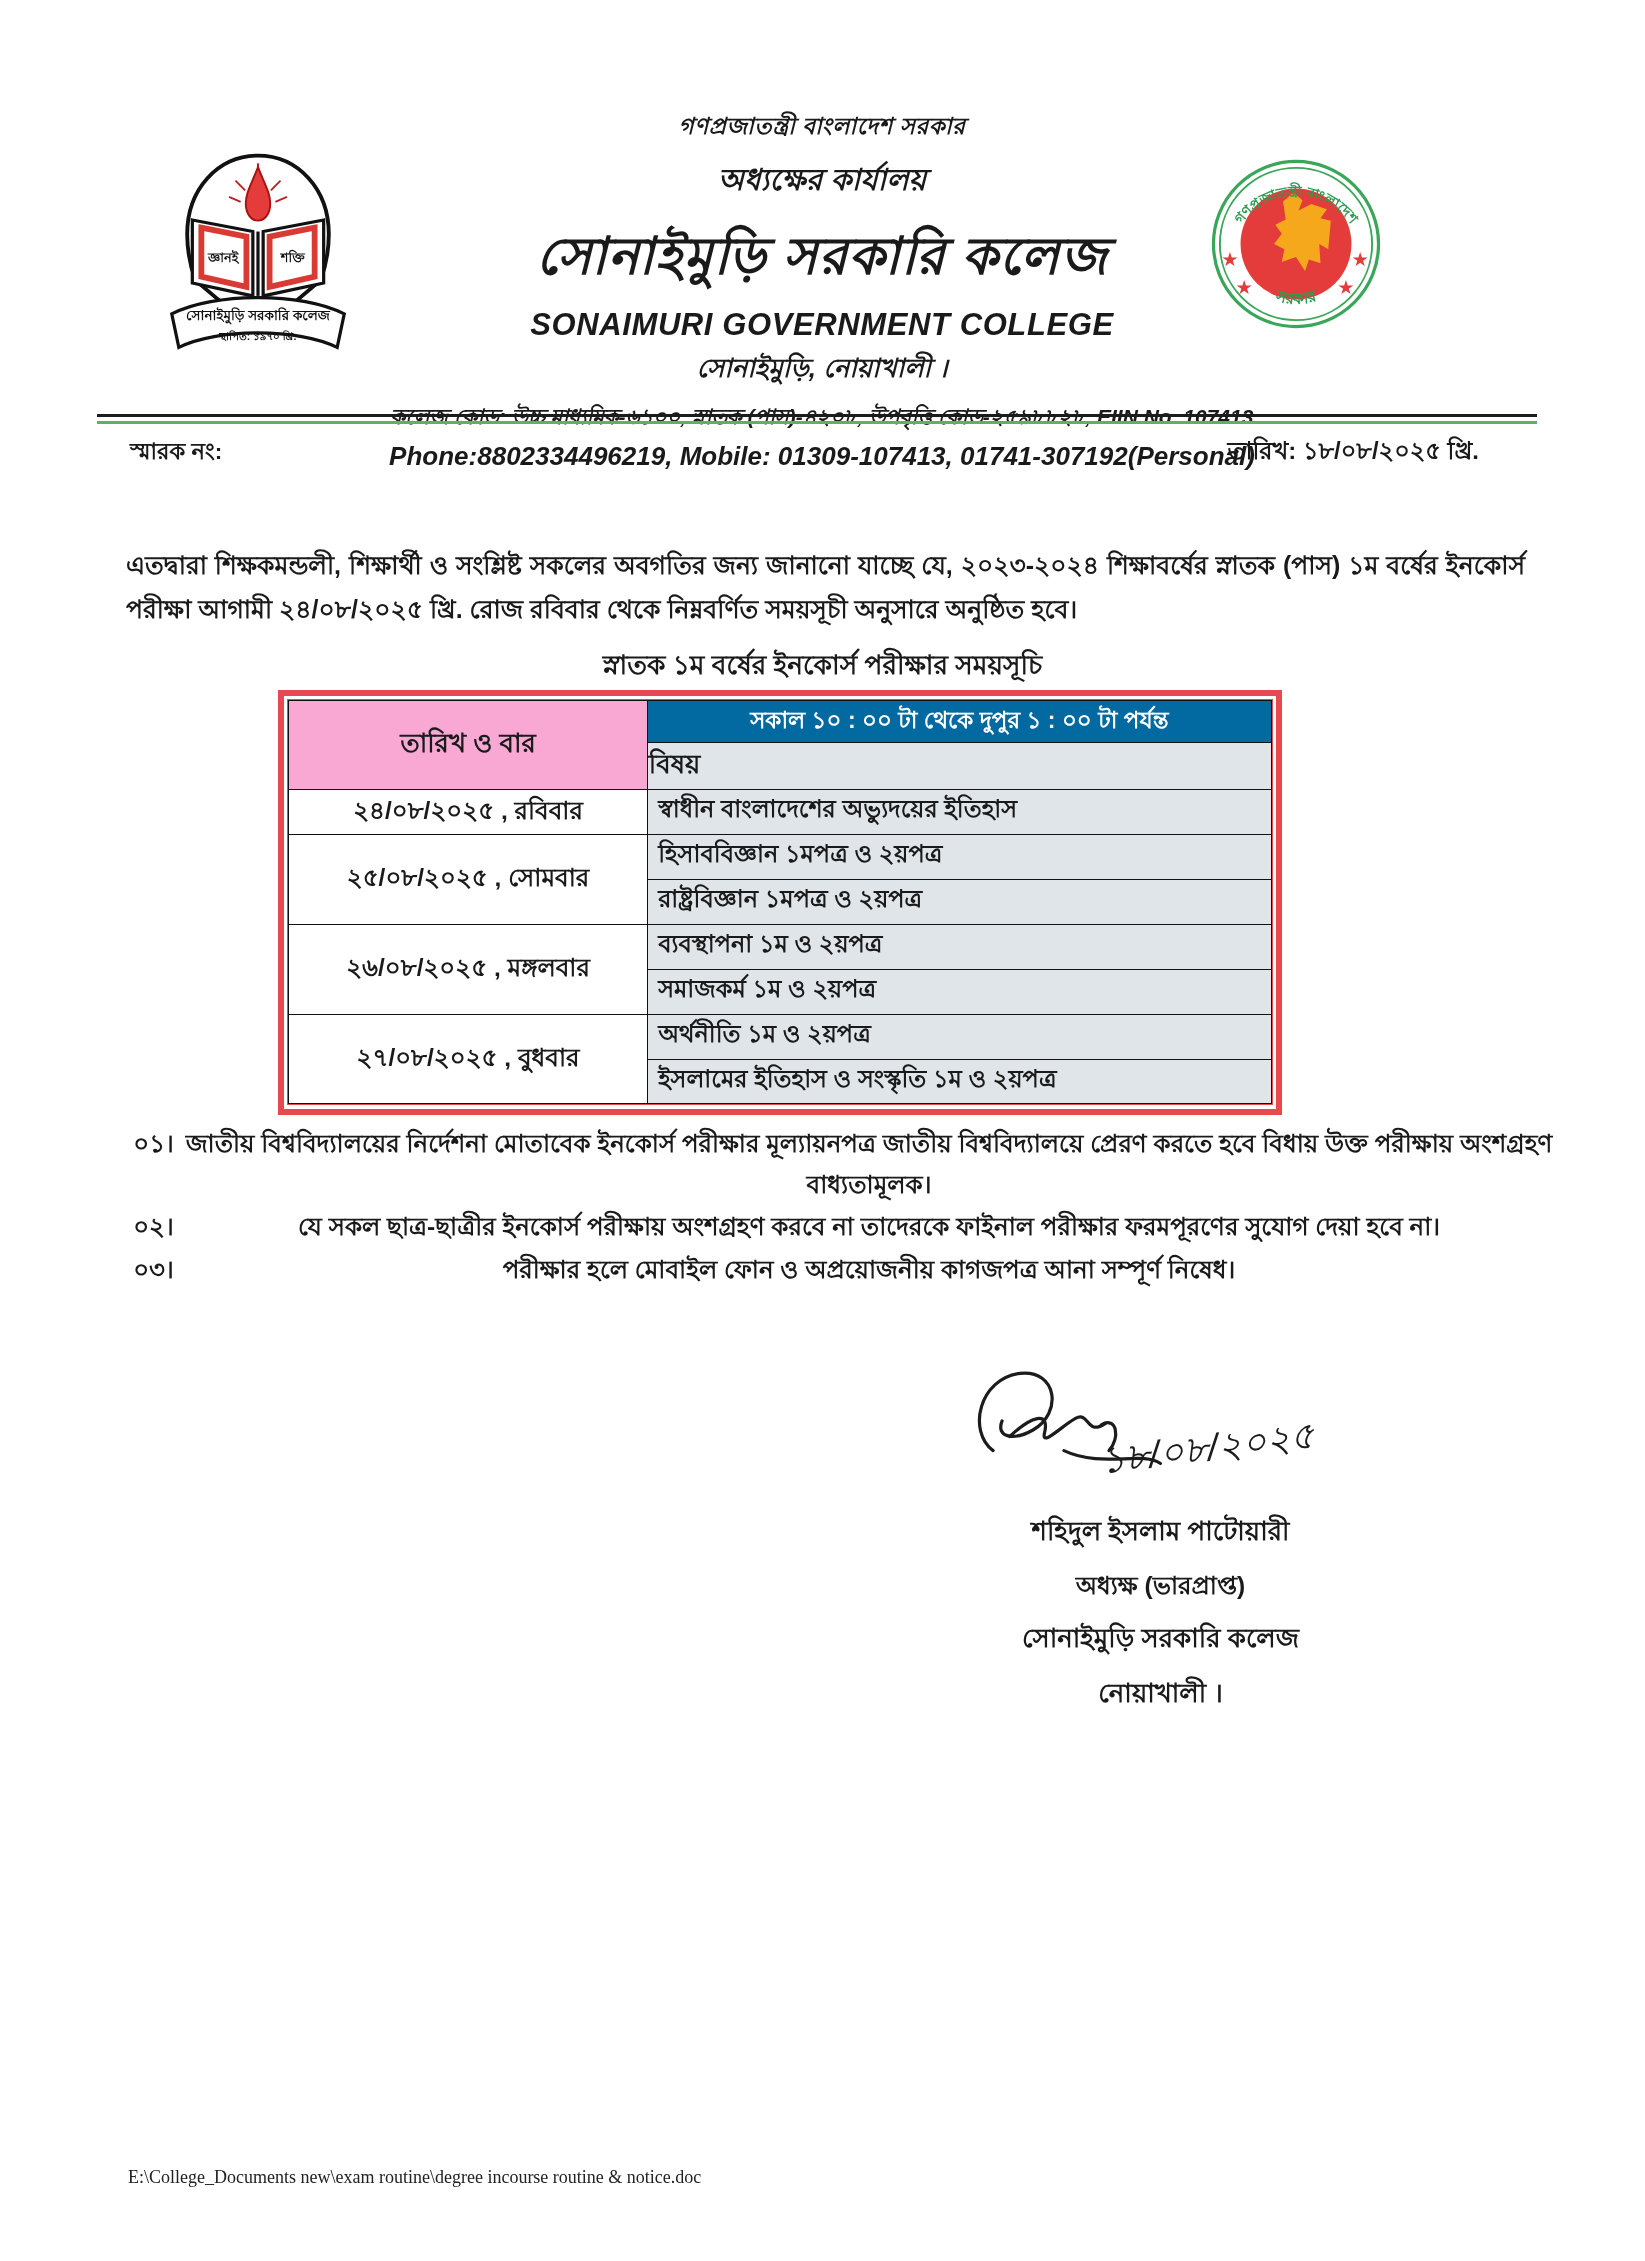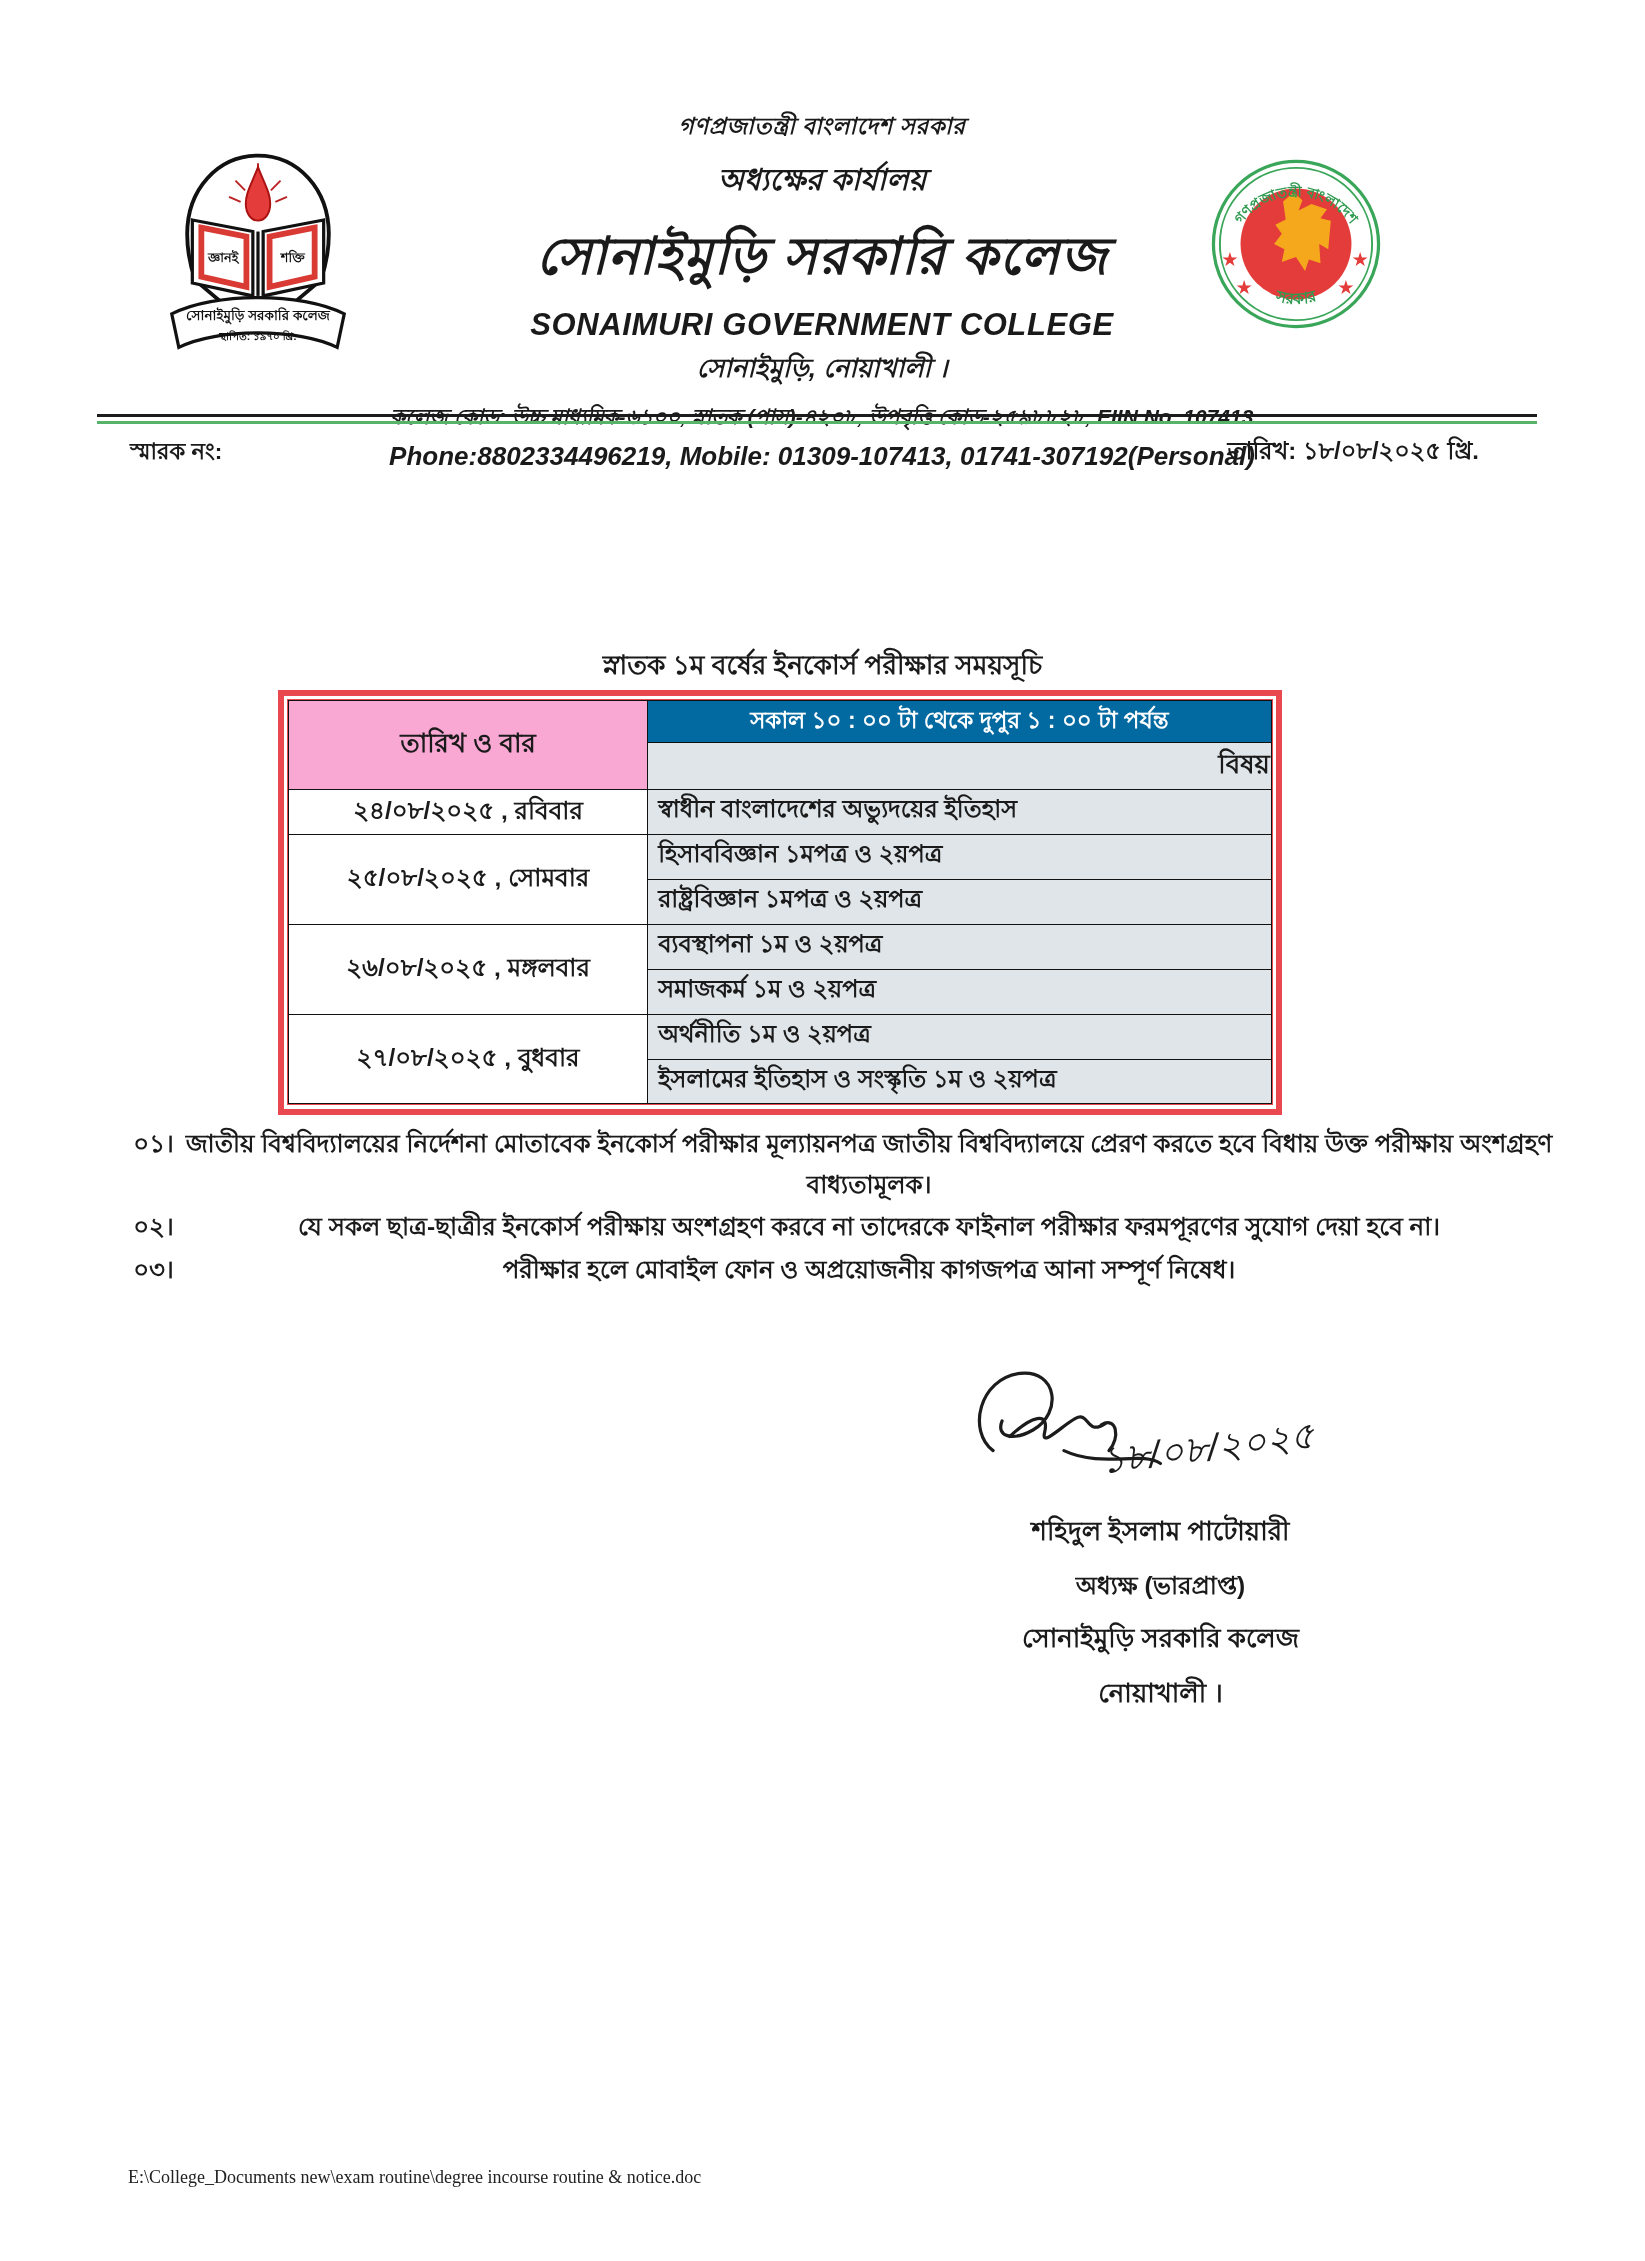--- a/index.html
+++ b/index.html
@@ -36,21 +36,21 @@
   .tbl-title-wrap{position:absolute;left:0;right:0;top:645px;text-align:center;}
   .tbl-title{display:inline-block;font-size:26.4px;font-weight:bold;border-bottom:2.6px solid #111;padding-bottom:3.9px;}
   
   .tbl-outer{position:absolute;left:278px;top:690px;width:1004px;border:6.4px solid #e8484e;background:#fff;box-sizing:border-box;padding:3.2px;}
   .tbl-inner{border:1.9px solid #e8484e;}
   table.sched{border-collapse:collapse;width:100%;table-layout:fixed;}
   table.sched td{border:1.9px solid #111;box-sizing:border-box;}
   .col-date{width:36.5%;}
   .cell-datehead{text-align:center;font-size:26px;font-weight:bold;background:#f9a8d4;vertical-align:middle;}
   .cell-timehead{background:#0369a1;color:#ffffff;text-align:center;font-size:23px;font-weight:bold;height:40px;vertical-align:middle;}
-  .cell-subjhead{background:#dfe5e9;text-align:right;font-size:26px;font-weight:bold;height:44px;vertical-align:middle;}
+  .cell-subjhead{background:#dfe5e9;text-align:left;font-size:26px;font-weight:bold;height:44px;vertical-align:middle;}
   .cell-date{background:#fff;text-align:center;font-size:24.5px;font-weight:bold;vertical-align:middle;}
   .cell-subj{background:#dfe5e9;font-size:24px;font-weight:bold;height:41px;vertical-align:bottom;padding:0 0 3.9px 10.3px;}
   
   .notes{position:absolute;left:126px;top:1123px;width:1431px;font-size:24.5px;line-height:41px;font-weight:bold;}
   .note{display:flex;align-items:flex-start;text-align:center;}
   .note + .note{margin-top:1.3px;}
   .note-num{width:55px;flex:0 0 55px;}
   .note-text{flex:1;}
   
   .sig-block{position:absolute;left:948px;top:1354px;width:425px;text-align:center;}
@@ -130,20 +130,21 @@
     <div class="code-line">কলেজ কোড: উচ্চ মাধ্যমিক-৬১০০, স্নাতক (পাস)-৪২০৮, উপবৃত্তি কোড-২৫৯৮৮২৮, EIIN No. 107413</div>
     <div class="phone-line">Phone:8802334496219, Mobile: 01309-107413, 01741-307192(Personal)</div>
   </div>
 
   <div class="sep-black"></div>
   <div class="sep-green"></div>
 
   <div class="memo-label">স্মারক নং:</div>
   <div class="date-label">তারিখ: ১৮/০৮/২০২৫ খ্রি.</div>
 
+  <div class="para">এতদ্বারা শিক্ষকমন্ডলী, শিক্ষার্থী ও সংশ্লিষ্ট সকলের অবগতির জন্য জানানো যাচ্ছে যে, ২০২৩-২০২৪ শিক্ষাবর্ষের স্নাতক (পাস) ১ম বর্ষের ইনকোর্স পরীক্ষা আগামী ২৪/০৮/২০২৫ খ্রি. রোজ রবিবার থেকে নিম্নবর্ণিত সময়সূচী অনুসারে অনুষ্ঠিত হবে।</div>
 
   <div class="tbl-title-wrap">
     <span class="tbl-title">স্নাতক ১ম বর্ষের ইনকোর্স পরীক্ষার সময়সূচি</span>
   </div>
 
   <div class="tbl-outer">
     <div class="tbl-inner">
       <table class="sched">
         <colgroup>
             <col class="col-date">

